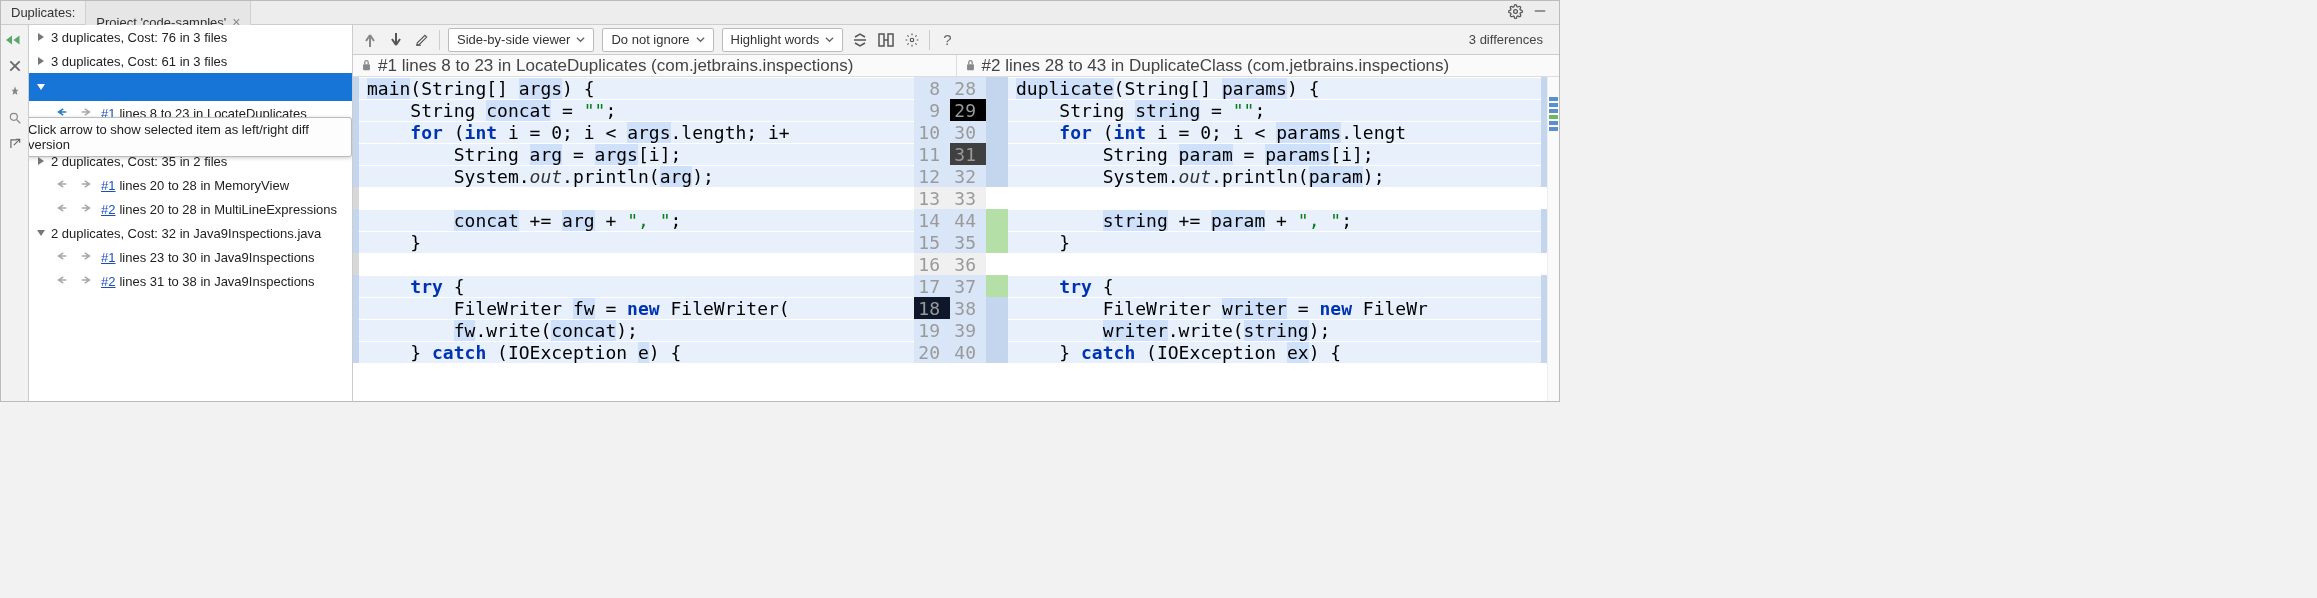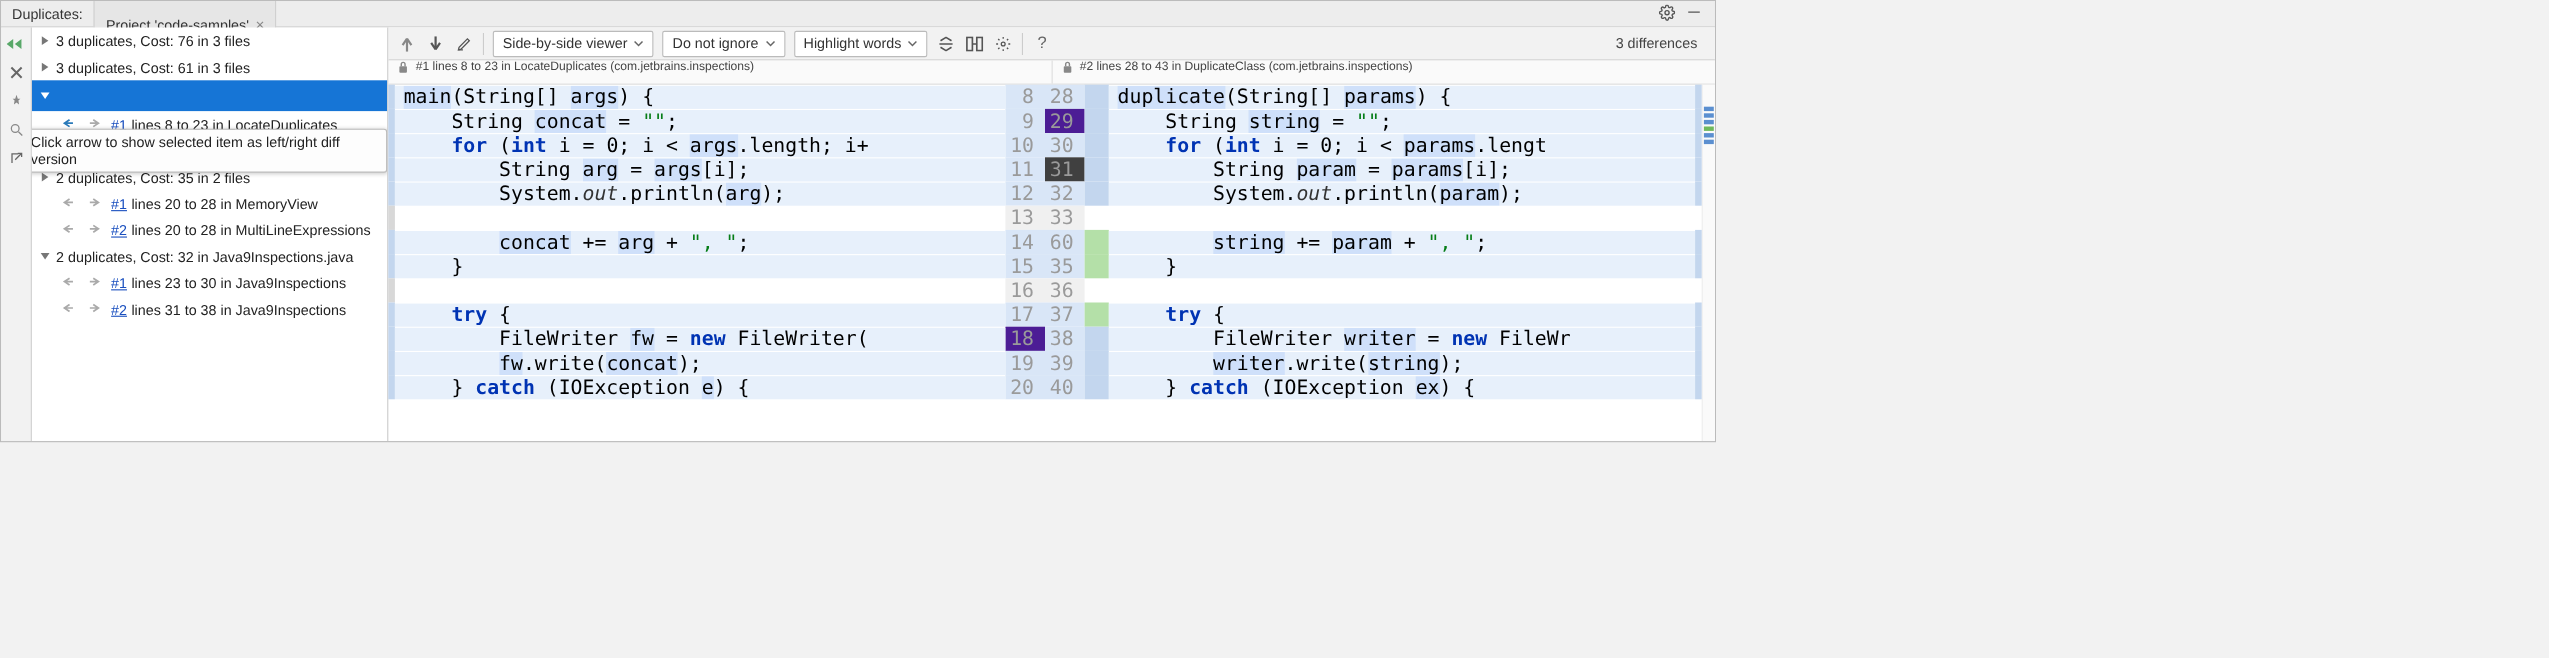--- a/index.html
+++ b/index.html
@@ -72,22 +72,22 @@
   .tool-btn { width: 18px; height: 18px; display: inline-flex; align-items:center; justify-content:center; color:#555;}
   .combo {
     display: flex; align-items: center; gap: 6px;
     background: #fff; border: 1px solid #bbb; border-radius: 2px;
     height: 24px; padding: 0 8px; color: #333;
   }
   .diff-count { margin-left: auto; padding-right: 8px; color: #444; }
 
   .diff-headers { display: flex; height: 22px; border-bottom: 1px solid #ddd; background:#fafafa; }
   .diff-header {
-    flex: 1; display: flex; gap: 6px;
-    padding-left: 8px; color: #444; font-size: 11px;
+    flex: 1; display: flex; align-items: center; gap: 6px;
+    padding-left: 8px; color: #444; font-size: 17px;
   }
 
   .diff-body { flex: 1; display: flex; font-family: "Consolas", monospace; font-size: 18px; }
   .diff-side { flex: 1; display: flex; flex-direction: column; position:relative; }
   .code-row { display: flex; height: 22px; align-items: center; }
   .marker { width: 6px; height: 100%; }
   .marker.m-blue { background: #c3d6ee; }
   .marker.m-grey { background: #d8d8d8; }
   .lgut { width: 22px; height: 100%; }
   .lgut.m-blue { background: #c3d6ee; }
@@ -423,56 +423,56 @@
           </div>
       </div>
 
       <div class="center-gutter">
         <div class="cg-row">
             <div class="ln" style="background:#d9e6f7">8</div>
             <div class="ln" style="background:#d9e6f7">28</div>
           </div>
         <div class="cg-row">
             <div class="ln" style="background:#d9e6f7">9</div>
-            <div class="ln" style="background:#4c1d95">29</div>
+            <div class="ln" style="background:#000000">29</div>
           </div>
         <div class="cg-row">
             <div class="ln" style="background:#d9e6f7">10</div>
             <div class="ln" style="background:#d9e6f7">30</div>
           </div>
         <div class="cg-row">
             <div class="ln" style="background:#d9e6f7">11</div>
             <div class="ln" style="background:#404040">31</div>
           </div>
         <div class="cg-row">
             <div class="ln" style="background:#d9e6f7">12</div>
             <div class="ln" style="background:#d9e6f7">32</div>
           </div>
         <div class="cg-row">
             <div class="ln bg-greytint">13</div>
             <div class="ln bg-greytint">33</div>
           </div>
         <div class="cg-row">
             <div class="ln" style="background:#d9e6f7">14</div>
-            <div class="ln" style="background:#d9e6f7">60</div>
+            <div class="ln" style="background:#d9e6f7">44</div>
           </div>
         <div class="cg-row">
             <div class="ln" style="background:#d9e6f7">15</div>
             <div class="ln" style="background:#d9e6f7">35</div>
           </div>
         <div class="cg-row">
             <div class="ln bg-greytint">16</div>
             <div class="ln bg-greytint">36</div>
           </div>
         <div class="cg-row">
             <div class="ln" style="background:#d9e6f7">17</div>
             <div class="ln" style="background:#d9e6f7">37</div>
           </div>
         <div class="cg-row">
-            <div class="ln" style="background:#4c1d95">18</div>
+            <div class="ln" style="background:#0f172a">18</div>
             <div class="ln" style="background:#d9e6f7">38</div>
           </div>
         <div class="cg-row">
             <div class="ln" style="background:#d9e6f7">19</div>
             <div class="ln" style="background:#d9e6f7">39</div>
           </div>
         <div class="cg-row">
             <div class="ln" style="background:#d9e6f7">20</div>
             <div class="ln" style="background:#d9e6f7">40</div>
           </div>

